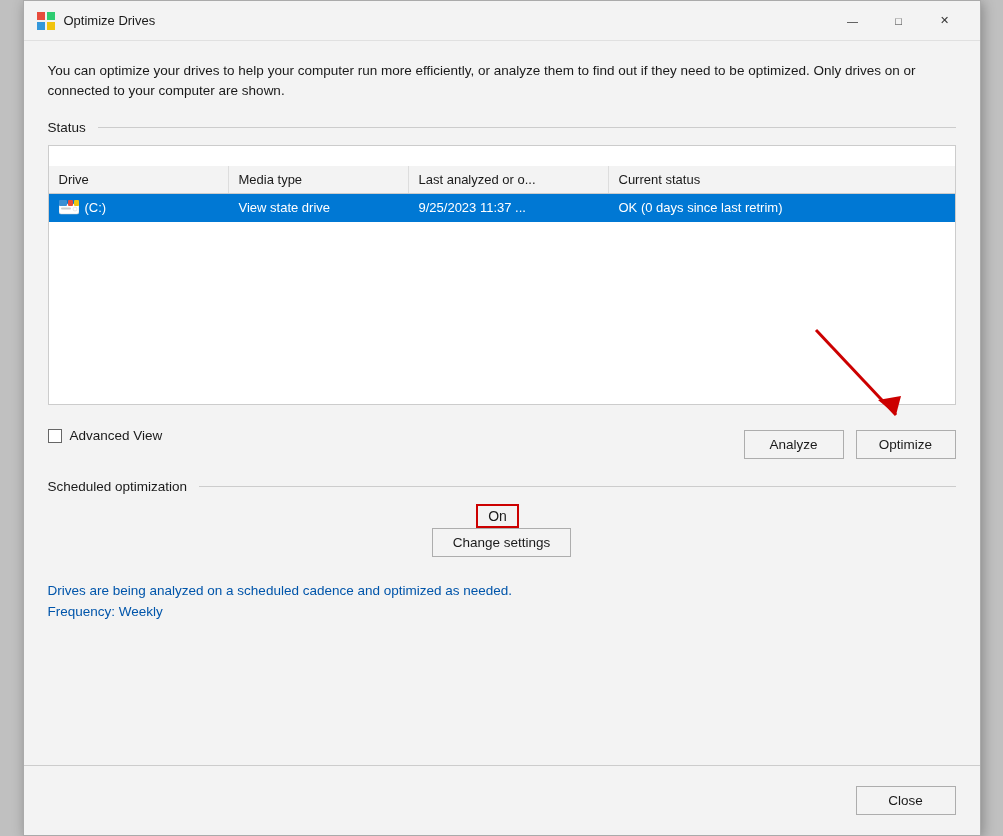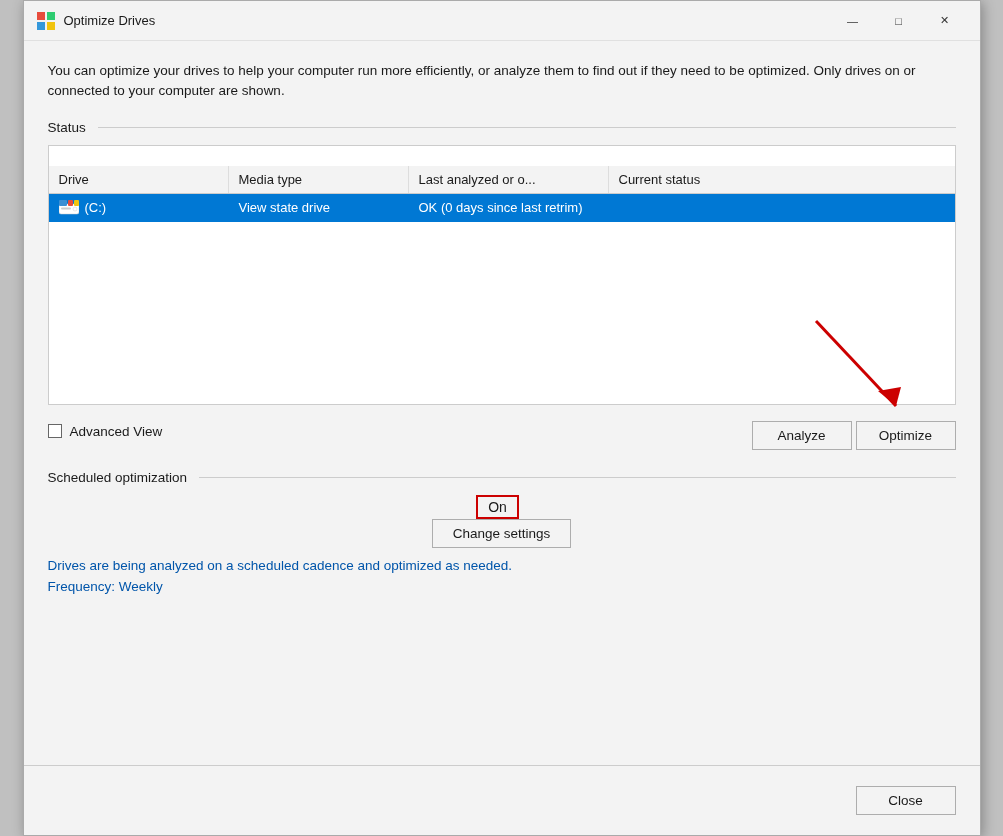--- a/index.html
+++ b/index.html
@@ -186,23 +186,23 @@
       height: 14px;
       border: 1px solid #666;
       background: white;
       flex-shrink: 0;
       cursor: pointer;
     }
 
     .button-row {
       display: flex;
       justify-content: flex-end;
-      gap: 4px;
-      align-items: center;
-      margin-top: 8px;
+      gap: 12px;
+      align-items: center;
+      margin-top: 17px;
     }
 
     .btn {
       padding: 6px 20px;
       font-size: 13.5px;
       border: 1px solid #adadad;
       background: #f3f3f3;
       cursor: pointer;
       color: #1a1a1a;
       min-width: 100px;
@@ -233,21 +233,21 @@
 
     .scheduled-top-row {
       display: flex;
       align-items: center;
       justify-content: space-between;
       margin-top: 10px;
       flex-direction: column;
     }
 
     .scheduled-description {
-      margin-top: 10px;
+      margin-top: 26px;
       font-size: 13.5px;
       color: #0055aa;
     }
 
     .scheduled-frequency {
       margin-top: 6px;
       font-size: 13.5px;
       color: #0055aa;
     }
 
@@ -313,20 +313,21 @@
               <rect x="0" y="0" width="8" height="6" rx="1" fill="#3b8fd4"></rect>
               <rect x="9" y="0" width="5" height="6" rx="1" fill="#e74c3c"></rect>
               <rect x="15" y="0" width="5" height="6" rx="1" fill="#f1c40f"></rect>
               <circle cx="16" cy="9" r="2" fill="#fff" stroke="#ccc" stroke-width="0.5"></circle>
               <rect x="2" y="7.5" width="10" height="2" rx="1" fill="#ccc"></rect>
             </svg>
           </span>
           <span>(C:)</span>
         </div>
         <div class="table-cell">View state drive</div>
+        <div class="table-cell">9/25/2023 11:37 ...</div>
         <div class="table-cell">OK (0 days since last retrim)</div>
       </div>
     </div>
 
     <div class="combined-row">
       <label class="checkbox-label">
         <div class="checkbox"></div>
         <span>Advanced View</span>
       </label>
       <div class="button-row">

